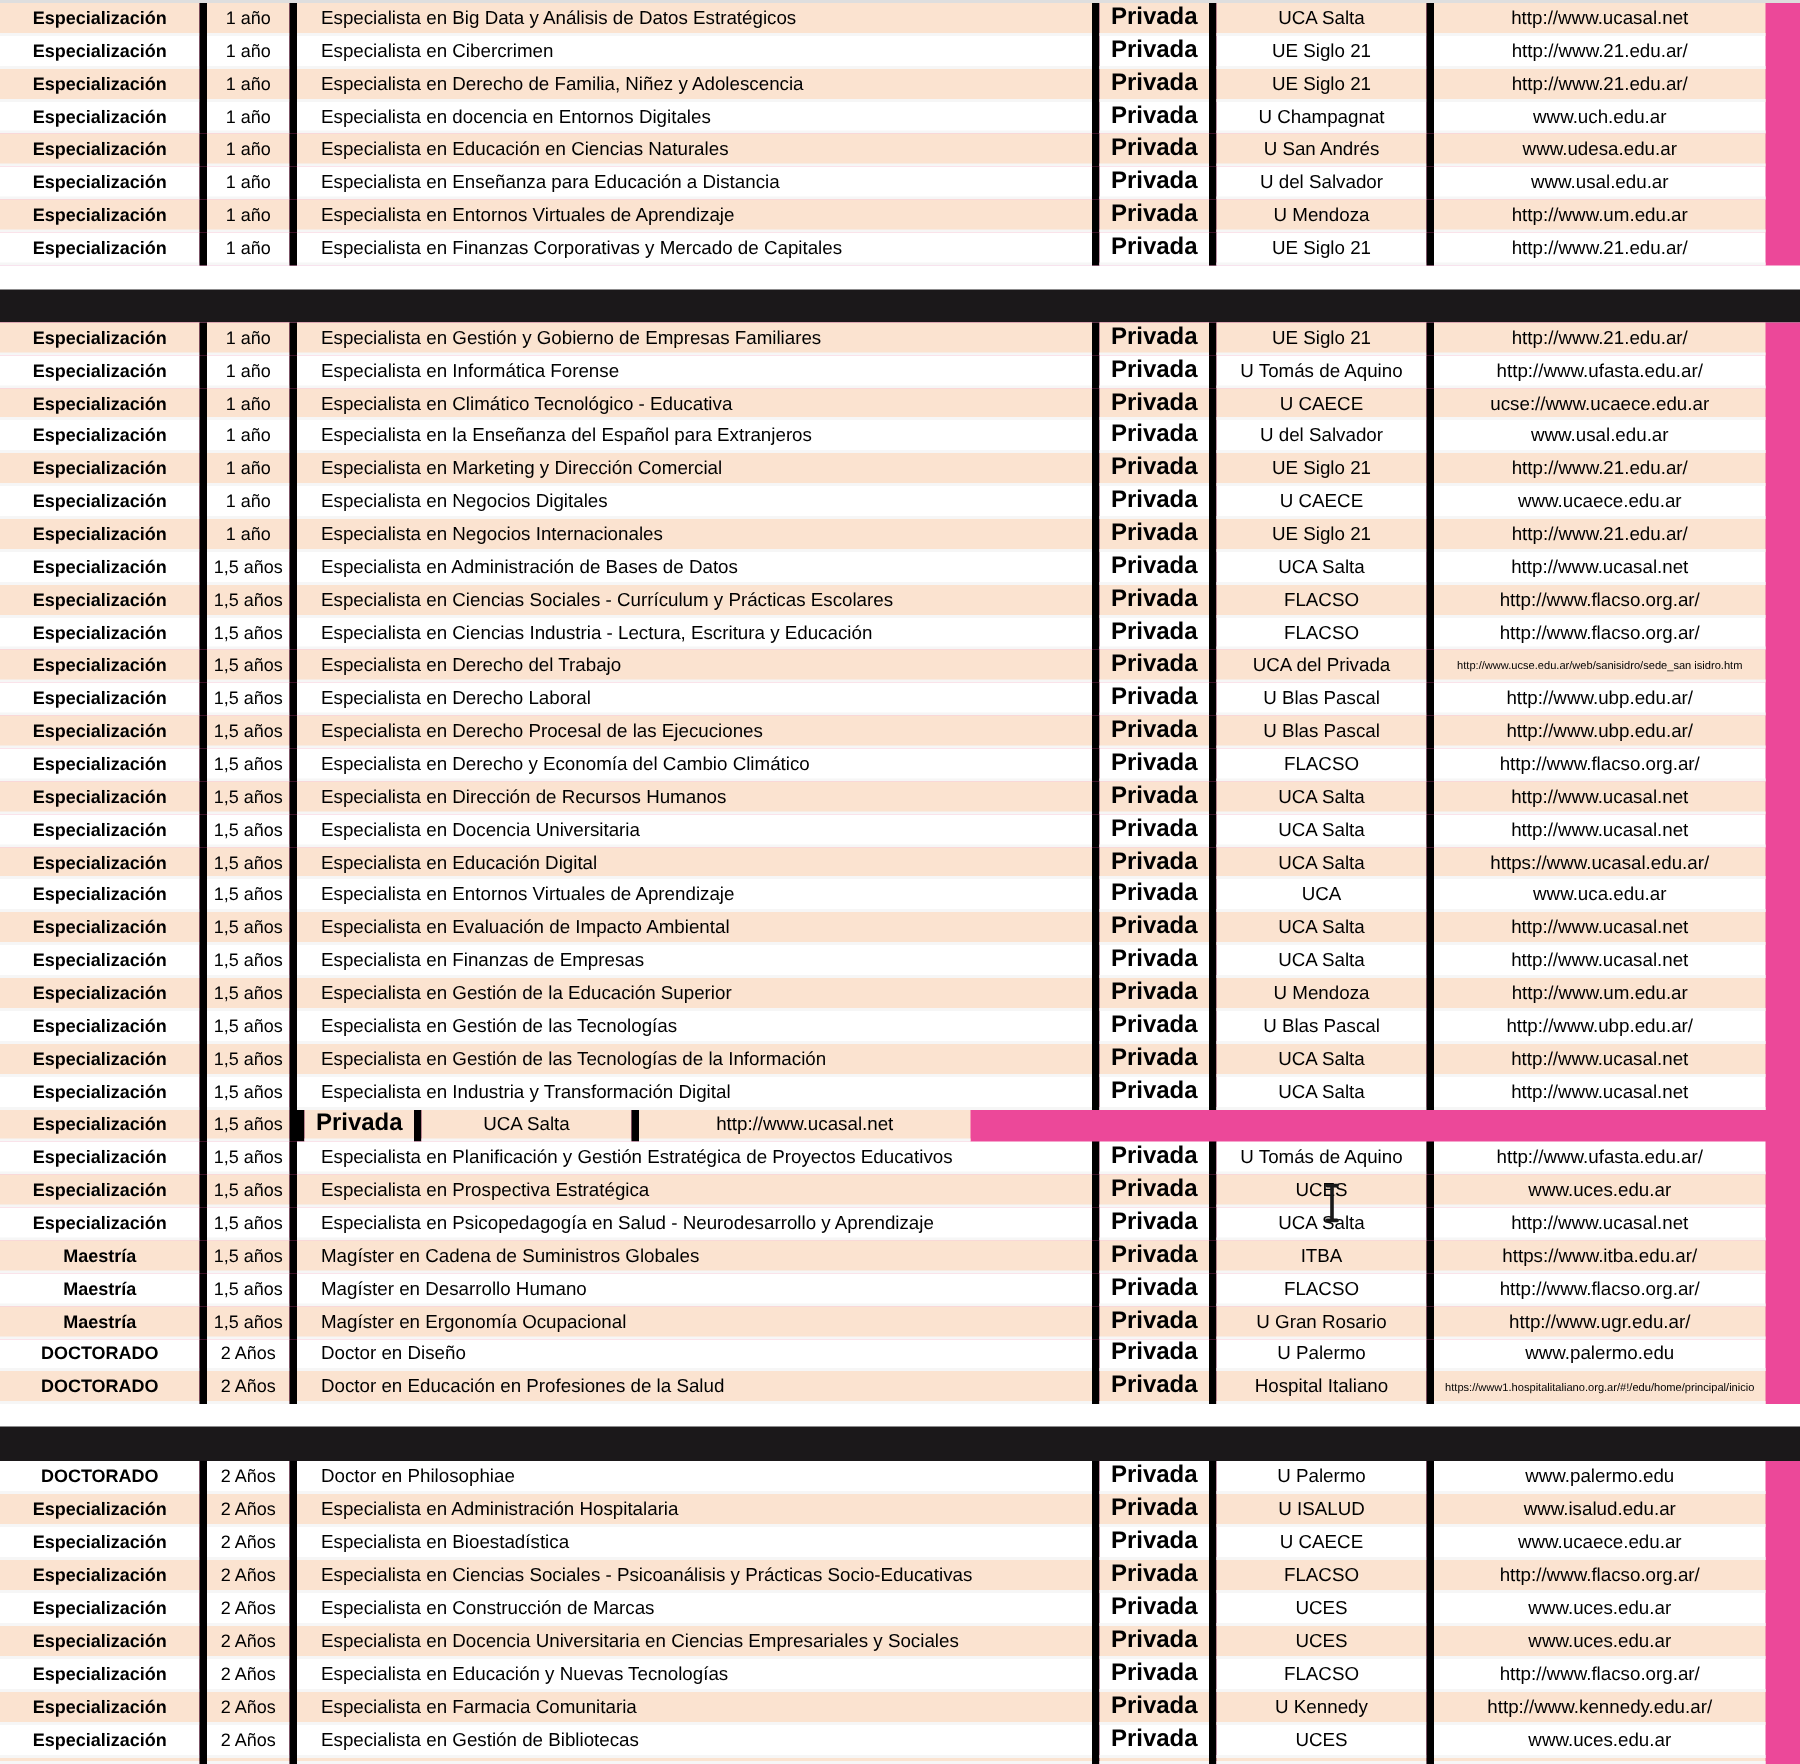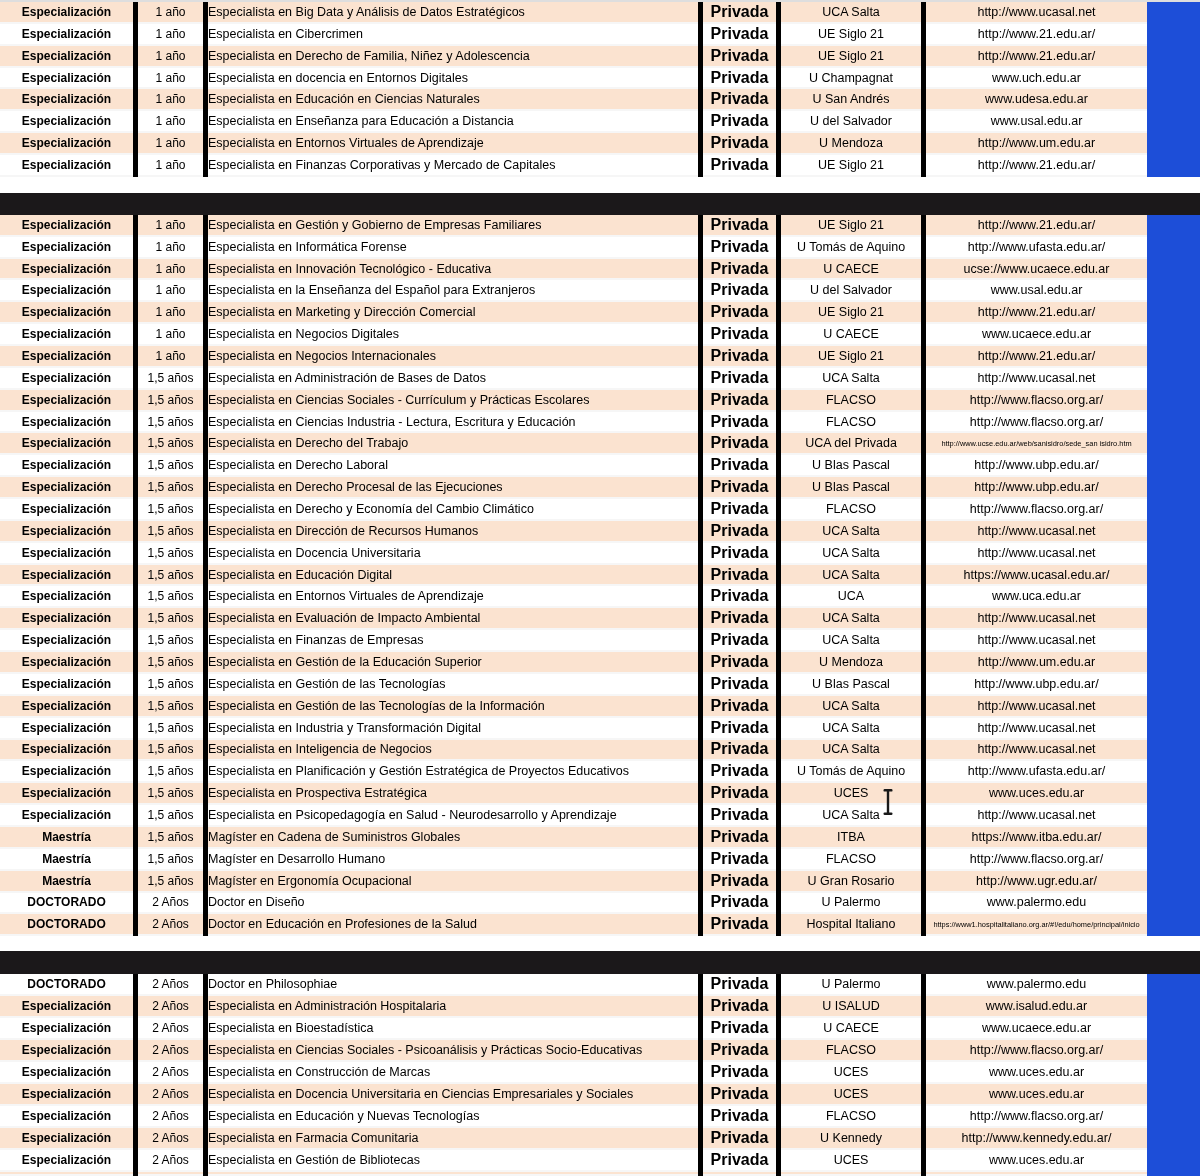--- a/index.html
+++ b/index.html
@@ -1,35 +1,35 @@
 <!DOCTYPE html>
 <html><head>
 <meta charset="utf-8">
 <style>
   html,body{margin:0;padding:0;}
   body{
     width:1200px;height:1176px;overflow:hidden;background:#ffffff;
     font-family:"Liberation Sans", sans-serif;color:#000;position:relative;
   }
-  .section{position:relative;background:#1d4ed8;}
+  .section{position:relative;background:#ec4899;}
   .section.top-strip{border-top:2px solid #dedede;}
   .row{display:flex;}
   .sec-a .row,.sec-b .row{height:21.87px;}
   .sec-c .row{height:22px;}
   .row.partial{height:4px;}
   .cell{
     box-sizing:border-box;display:flex;align-items:center;justify-content:center;
     border-bottom:2px solid #f6f6f6;overflow:hidden;white-space:nowrap;background:#fff;
   }
   .row.shaded .cell{background:#fbe3d0;}
   .vb{width:5px;background:#000;border-bottom:none;flex:none;}
   .row.shaded .vb,.row .vb{background:#000;}
   .c-type{width:133px;font-weight:bold;font-size:12px;flex:none;}
-  .c-dur{width:65px;font-size:12px;flex:none;}
-  .c-prog{width:490px;font-size:12.5px;justify-content:flex-start;padding-left:0;flex:none;}
+  .c-dur{width:55px;font-size:12px;flex:none;}
+  .c-prog{width:530px;font-size:12.5px;justify-content:flex-start;padding-left:16px;flex:none;}
   .c-sector{width:73px;font-weight:bold;font-size:16px;flex:none;}
   .c-univ{width:140px;font-size:12.5px;flex:none;}
   .c-url{width:221px;font-size:12.5px;flex:none;}
   .c-url.url-small{font-size:7.4px;}
   .gap{background:#ffffff;}
   .gap-a{height:16px;}
   .gap-b{height:15px;}
   .band{background:#1b181a;}
   .band-a{height:22px;}
   .band-b{height:23px;}
@@ -172,21 +172,21 @@
         <div class="cell vb"></div>
         <div class="cell c-univ">U Tomás de Aquino</div>
         <div class="cell vb"></div>
         <div class="cell c-url">http://www.ufasta.edu.ar/</div>
       </div>
       <div class="row shaded">
         <div class="cell c-type">Especialización</div>
         <div class="cell vb"></div>
         <div class="cell c-dur">1 año</div>
         <div class="cell vb"></div>
-        <div class="cell c-prog">Especialista en Innovación Tecnológico - Educativa</div>
+        <div class="cell c-prog">Especialista en Climático Tecnológico - Educativa</div>
         <div class="cell vb"></div>
         <div class="cell c-sector">Privada</div>
         <div class="cell vb"></div>
         <div class="cell c-univ">U CAECE</div>
         <div class="cell vb"></div>
         <div class="cell c-url">ucse://www.ucaece.edu.ar</div>
       </div>
       <div class="row">
         <div class="cell c-type">Especialización</div>
         <div class="cell vb"></div>
@@ -458,21 +458,20 @@
         <div class="cell vb"></div>
         <div class="cell c-univ">UCA Salta</div>
         <div class="cell vb"></div>
         <div class="cell c-url">http://www.ucasal.net</div>
       </div>
       <div class="row shaded">
         <div class="cell c-type">Especialización</div>
         <div class="cell vb"></div>
         <div class="cell c-dur">1,5 años</div>
         <div class="cell vb"></div>
-        <div class="cell c-prog">Especialista en Inteligencia de Negocios</div>
         <div class="cell vb"></div>
         <div class="cell c-sector">Privada</div>
         <div class="cell vb"></div>
         <div class="cell c-univ">UCA Salta</div>
         <div class="cell vb"></div>
         <div class="cell c-url">http://www.ucasal.net</div>
       </div>
       <div class="row">
         <div class="cell c-type">Especialización</div>
         <div class="cell vb"></div>

